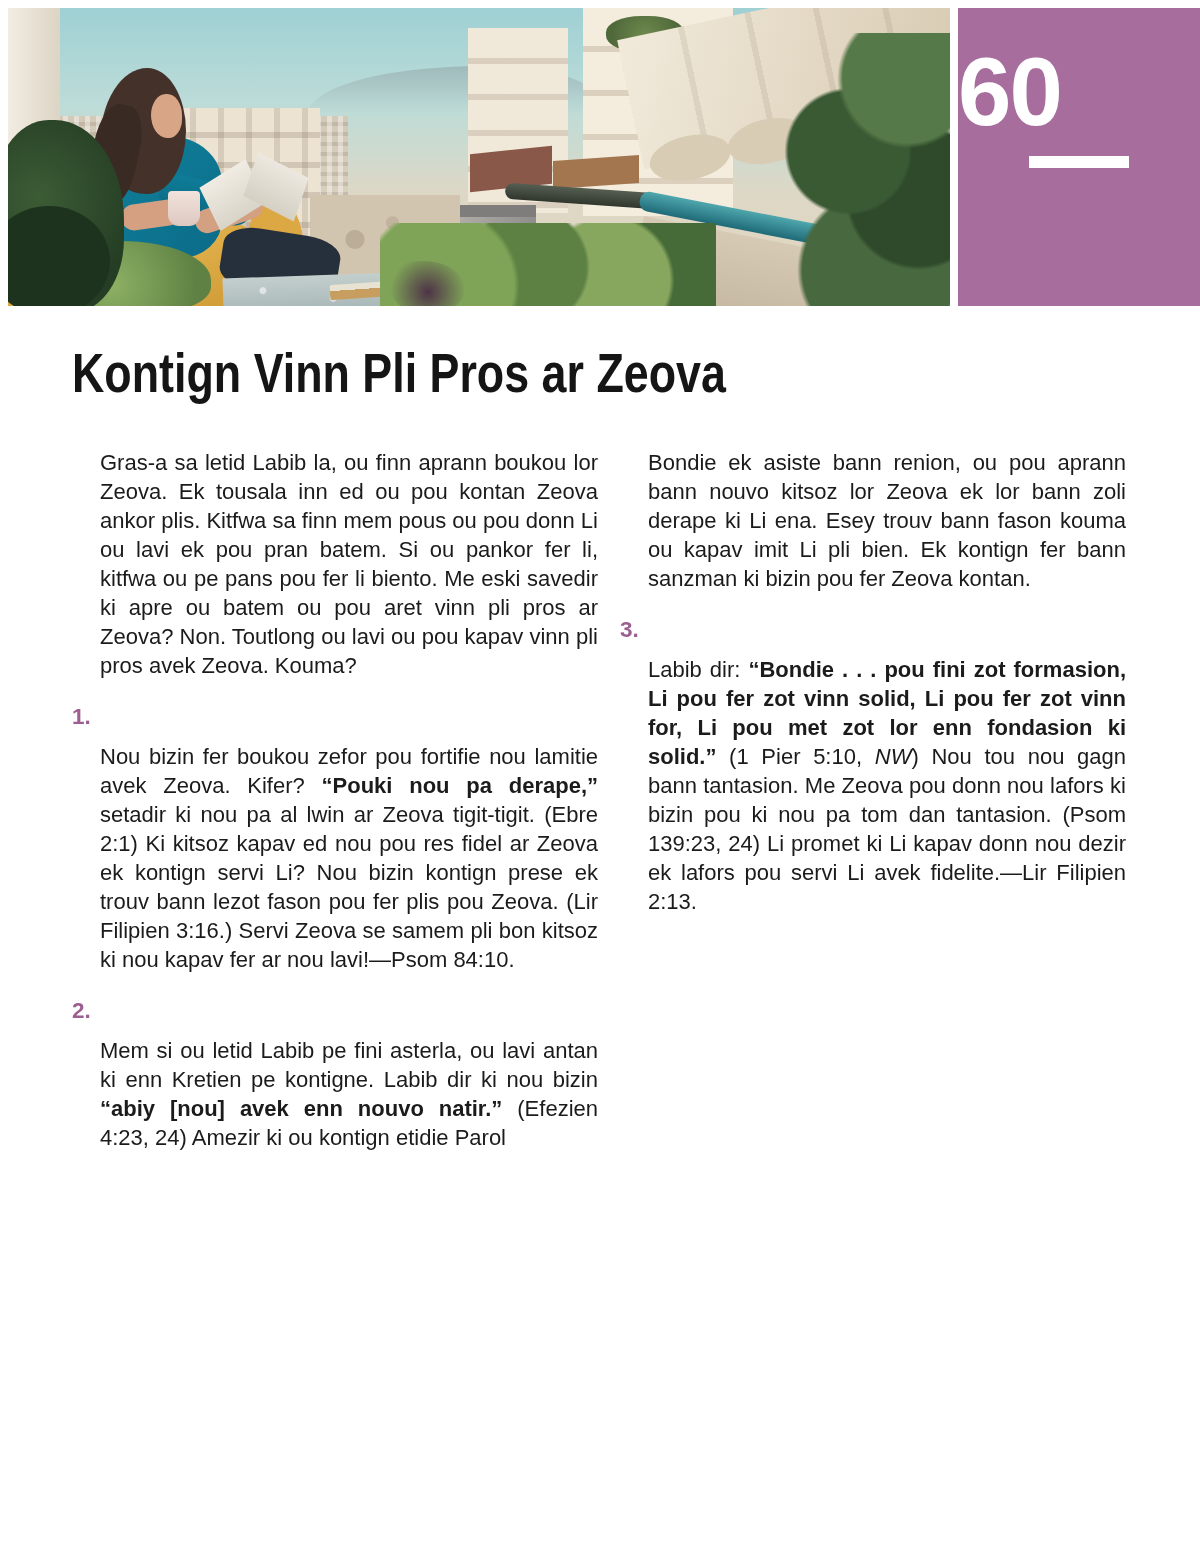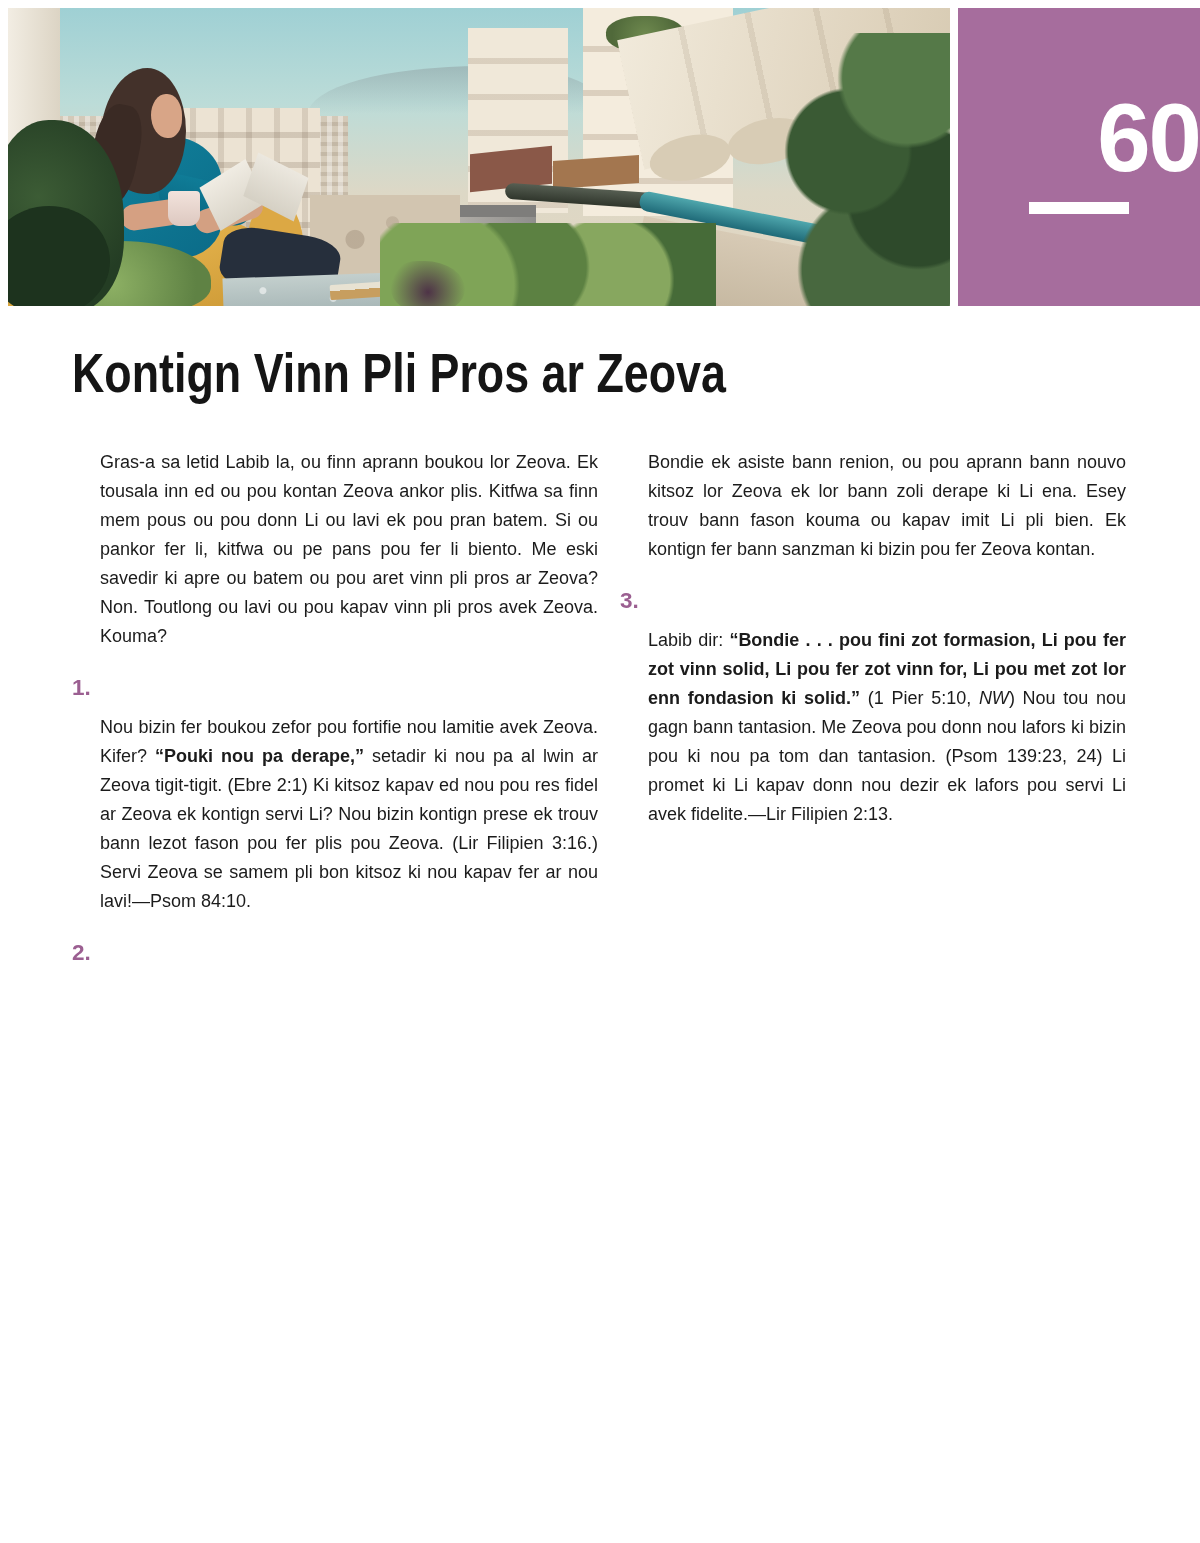--- a/index.html
+++ b/index.html
@@ -107,32 +107,32 @@
     background:radial-gradient(circle at 35% 40%,#3c5c35,#243d24 72%);}
   .ph-plant-l2{left:-20px;top:198px;width:122px;height:110px;border-radius:50%;background:#1d331e;}
   .ph-plant-r{left:770px;top:25px;width:185px;height:282px;
     background:
       radial-gradient(circle at 70% 16%,#557948 0 24%,transparent 26%),
       radial-gradient(circle at 38% 42%,#3a5a34 0 30%,transparent 32%),
       radial-gradient(circle at 76% 58%,#2e4a2b 0 32%,transparent 34%),
       radial-gradient(circle at 55% 84%,#48683f 0 30%,transparent 32%);}
   
   .lesson-box{position:absolute;left:958px;top:8px;width:242px;height:298px;background:var(--box-color);}
-  .lesson-number{margin-top:82px;text-align:right;color:#fff;font-size:96px;line-height:1;
+  .lesson-number{margin-top:36px;text-align:left;color:#fff;font-size:96px;line-height:1;
     font-weight:700;letter-spacing:-2px;}
   .lesson-underline{width:100px;height:12px;background:#fff;margin:16px auto 0;}
   
   .title{position:absolute;left:72px;top:344px;margin:0;color:#151515;font-weight:700;
     font-size:56px;line-height:1.05;letter-spacing:0;white-space:nowrap;
     transform:scaleX(.8);transform-origin:left center;}
   
   .col{position:absolute;top:448px;}
   .col-left{left:72px;width:526px;}
   .col-right{left:620px;width:506px;}
-  .body-para{margin:0 0 0 28px;font-size:18px;line-height:29px;color:var(--ink);
+  .body-para{margin:0 0 0 28px;font-size:22px;line-height:29px;color:var(--ink);
     text-align:justify;}
   .body-para .b{font-weight:700;}
   .body-para .i{font-style:italic;margin-top:36px;}
   .q-head{display:flex;color:var(--accent);font-weight:700;font-size:22.5px;line-height:29px;
     margin:22px 0 11px 0;}
   .q-num{flex:0 0 28px;width:28px;}
   .q-text{white-space:nowrap;}
 </style>
 </head>
 <body>
@@ -195,20 +195,21 @@
 
   <div class="col col-left" id="col-left">
       <p class="body-para"><span>Gras-a sa letid Labib la, ou finn aprann boukou lor Zeova. Ek tousala inn ed ou pou kontan Zeova ankor plis. Kitfwa sa finn mem pous ou pou donn Li ou lavi ek pou pran batem. Si ou pankor fer li, kitfwa ou pe pans pou fer li biento. Me eski savedir ki apre ou batem ou pou aret vinn pli pros ar Zeova? Non. Toutlong ou lavi ou pou kapav vinn pli pros avek Zeova. Kouma?</span></p>
       <div class="q-head">
         <span class="q-num">1.</span>
       </div>
       <p class="body-para"><span>Nou bizin fer boukou zefor pou fortifie nou lamitie avek Zeova. Kifer? </span><span class="b">“Pouki nou pa derape,”</span><span> setadir ki nou pa al lwin ar Zeova tigit-tigit. (Ebre 2:1) Ki kitsoz kapav ed nou pou res fidel ar Zeova ek kontign servi Li? Nou bizin kontign prese ek trouv bann lezot fason pou fer plis pou Zeova. (Lir Filipien 3:16.) Servi Zeova se samem pli bon kitsoz ki nou kapav fer ar nou lavi!—Psom 84:10.</span></p>
       <div class="q-head">
         <span class="q-num">2.</span>
       </div>
+      <p class="body-para"><span>Mem si ou letid Labib pe fini asterla, ou lavi antan ki enn Kretien pe kontigne. Labib dir ki nou bizin </span><span class="b">“abiy [nou] avek enn nouvo natir.”</span><span> (Efezien 4:23, 24) Amezir ki ou kontign etidie Parol</span></p>
     </div>
   <div class="col col-right" id="col-right">
       <p class="body-para"><span>Bondie ek asiste bann renion, ou pou aprann bann nouvo kitsoz lor Zeova ek lor bann zoli derape ki Li ena. Esey trouv bann fason kouma ou kapav imit Li pli bien. Ek kontign fer bann sanzman ki bizin pou fer Zeova kontan.</span></p>
       <div class="q-head">
         <span class="q-num">3.</span>
       </div>
       <p class="body-para"><span>Labib dir: </span><span class="b">“Bondie . . . pou fini zot formasion, Li pou fer zot vinn solid, Li pou fer zot vinn for, Li pou met zot lor enn fondasion ki solid.”</span><span> (1 Pier 5:10, </span><span class="i">NW</span><span>) Nou tou nou gagn bann tantasion. Me Zeova pou donn nou lafors ki bizin pou ki nou pa tom dan tantasion. (Psom 139:23, 24) Li promet ki Li kapav donn nou dezir ek lafors pou servi Li avek fidelite.—Lir Filipien 2:13.</span></p>
     </div>
 
 </div>

